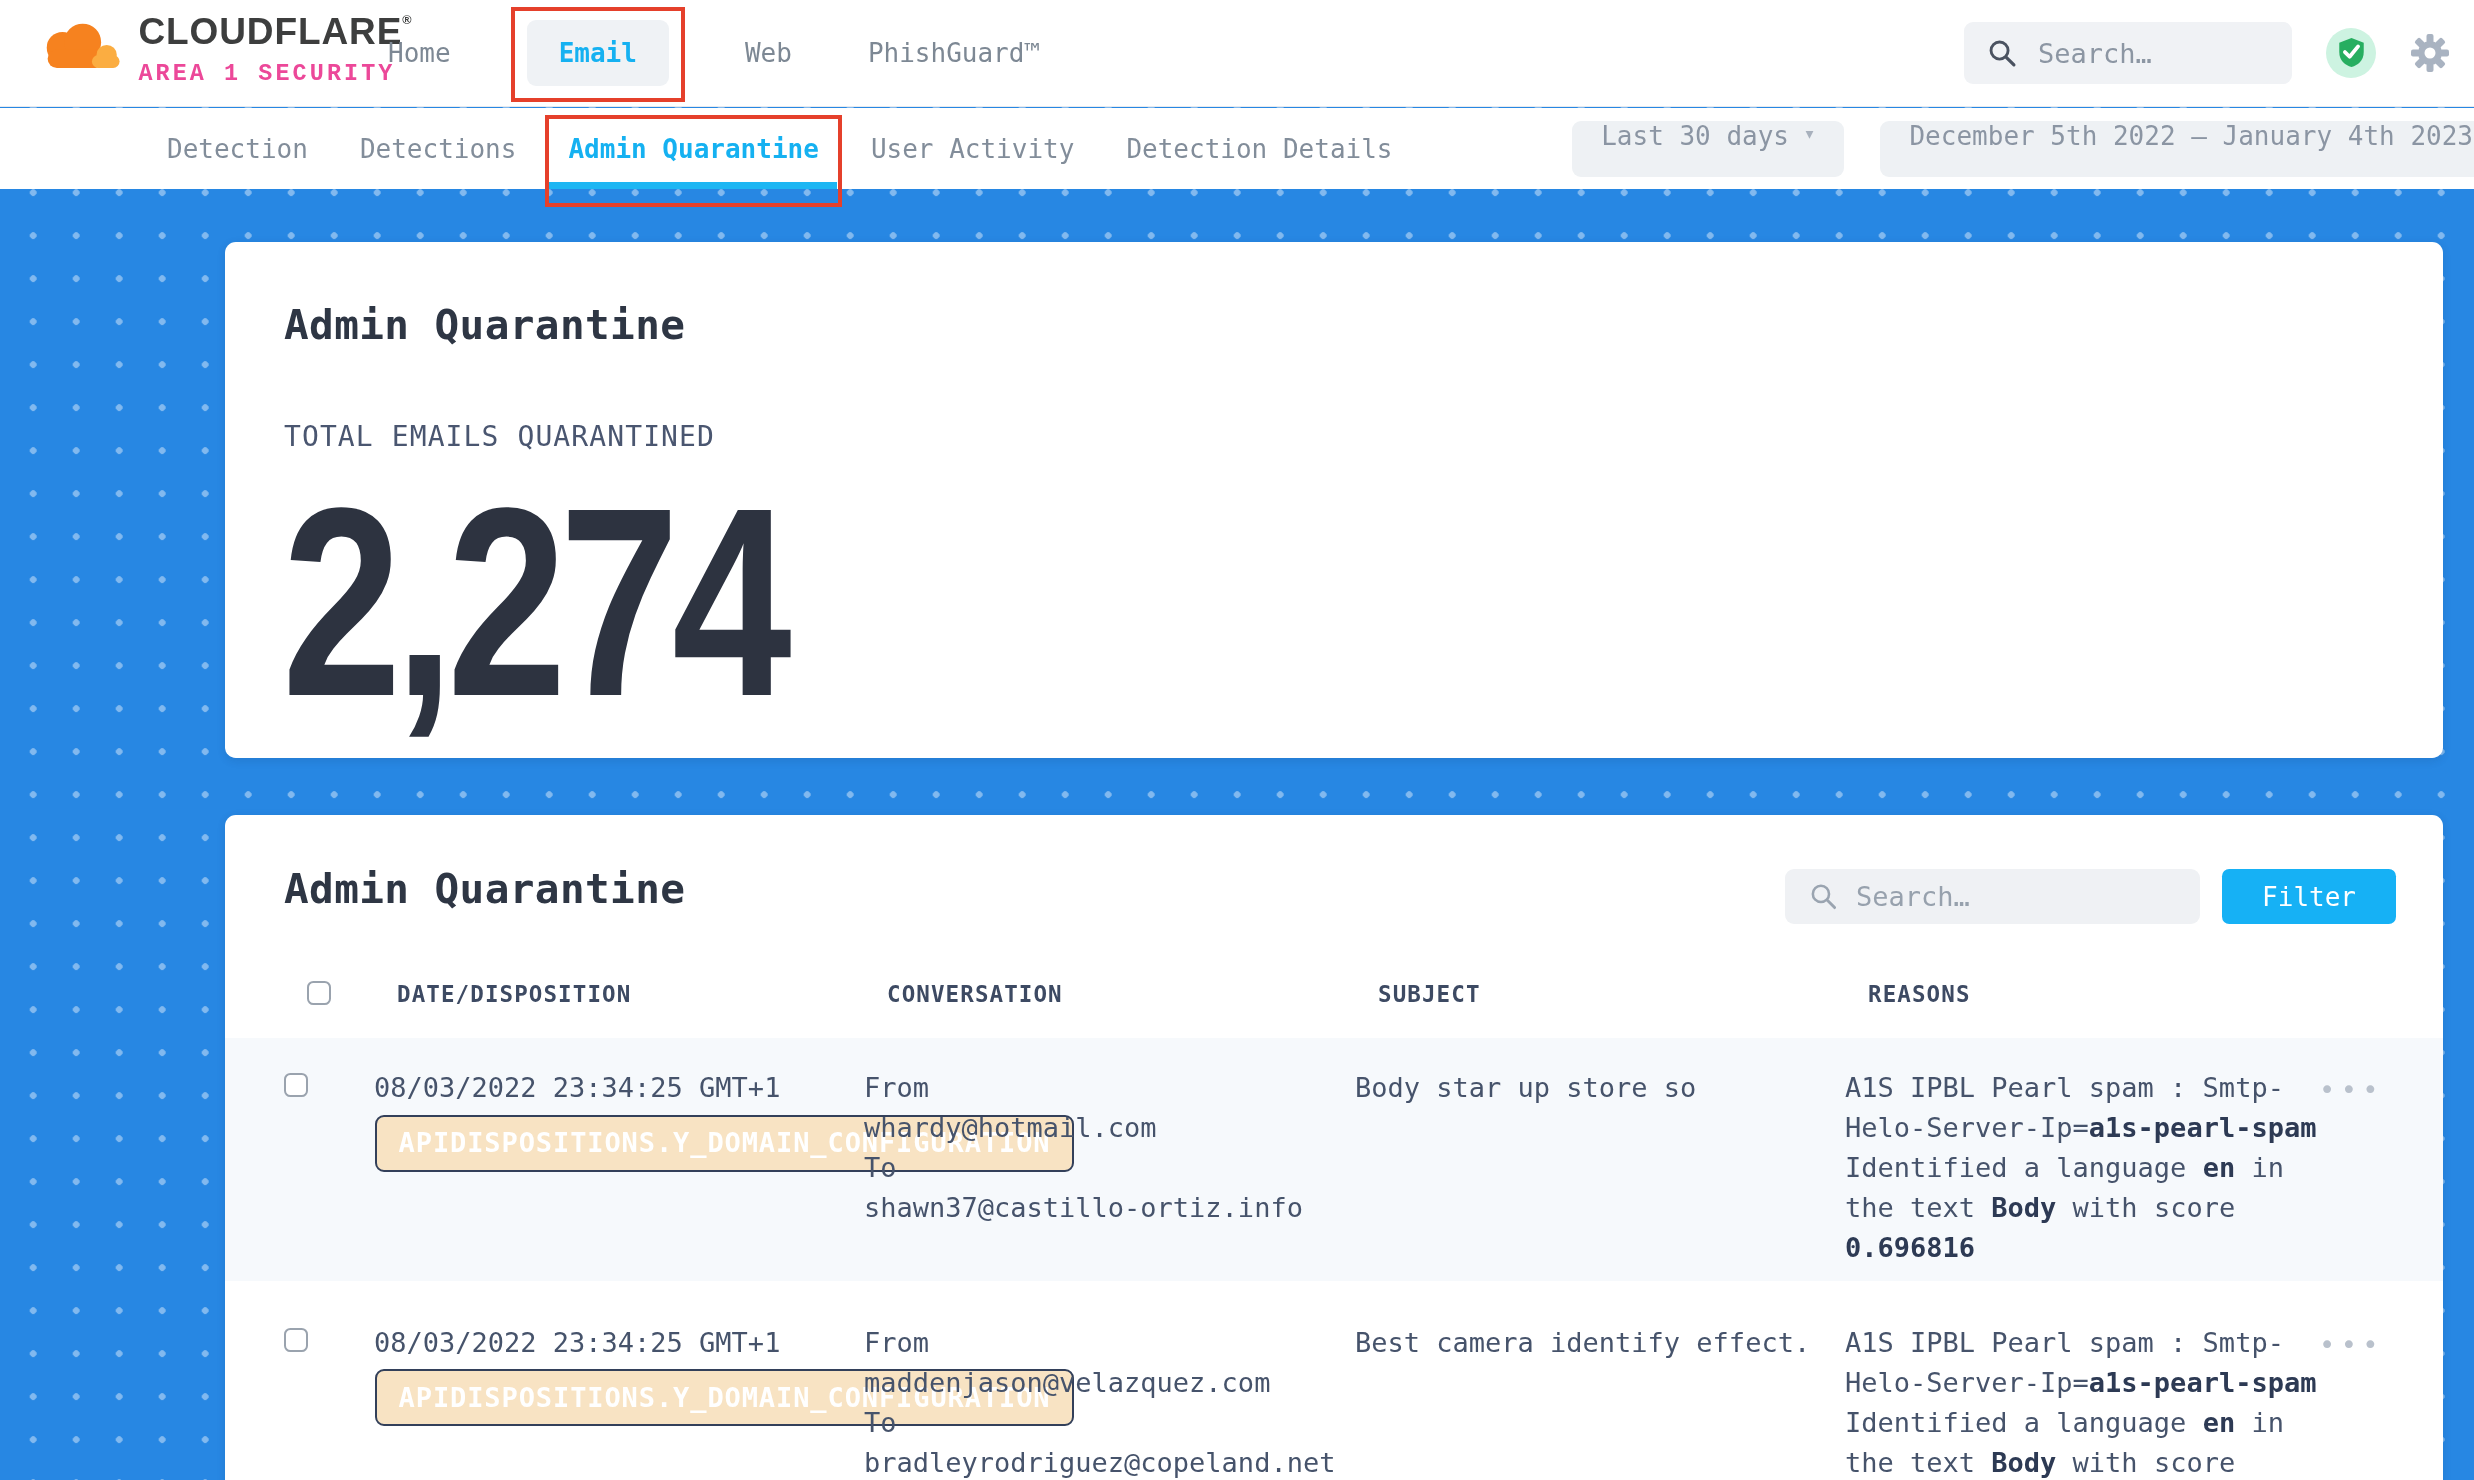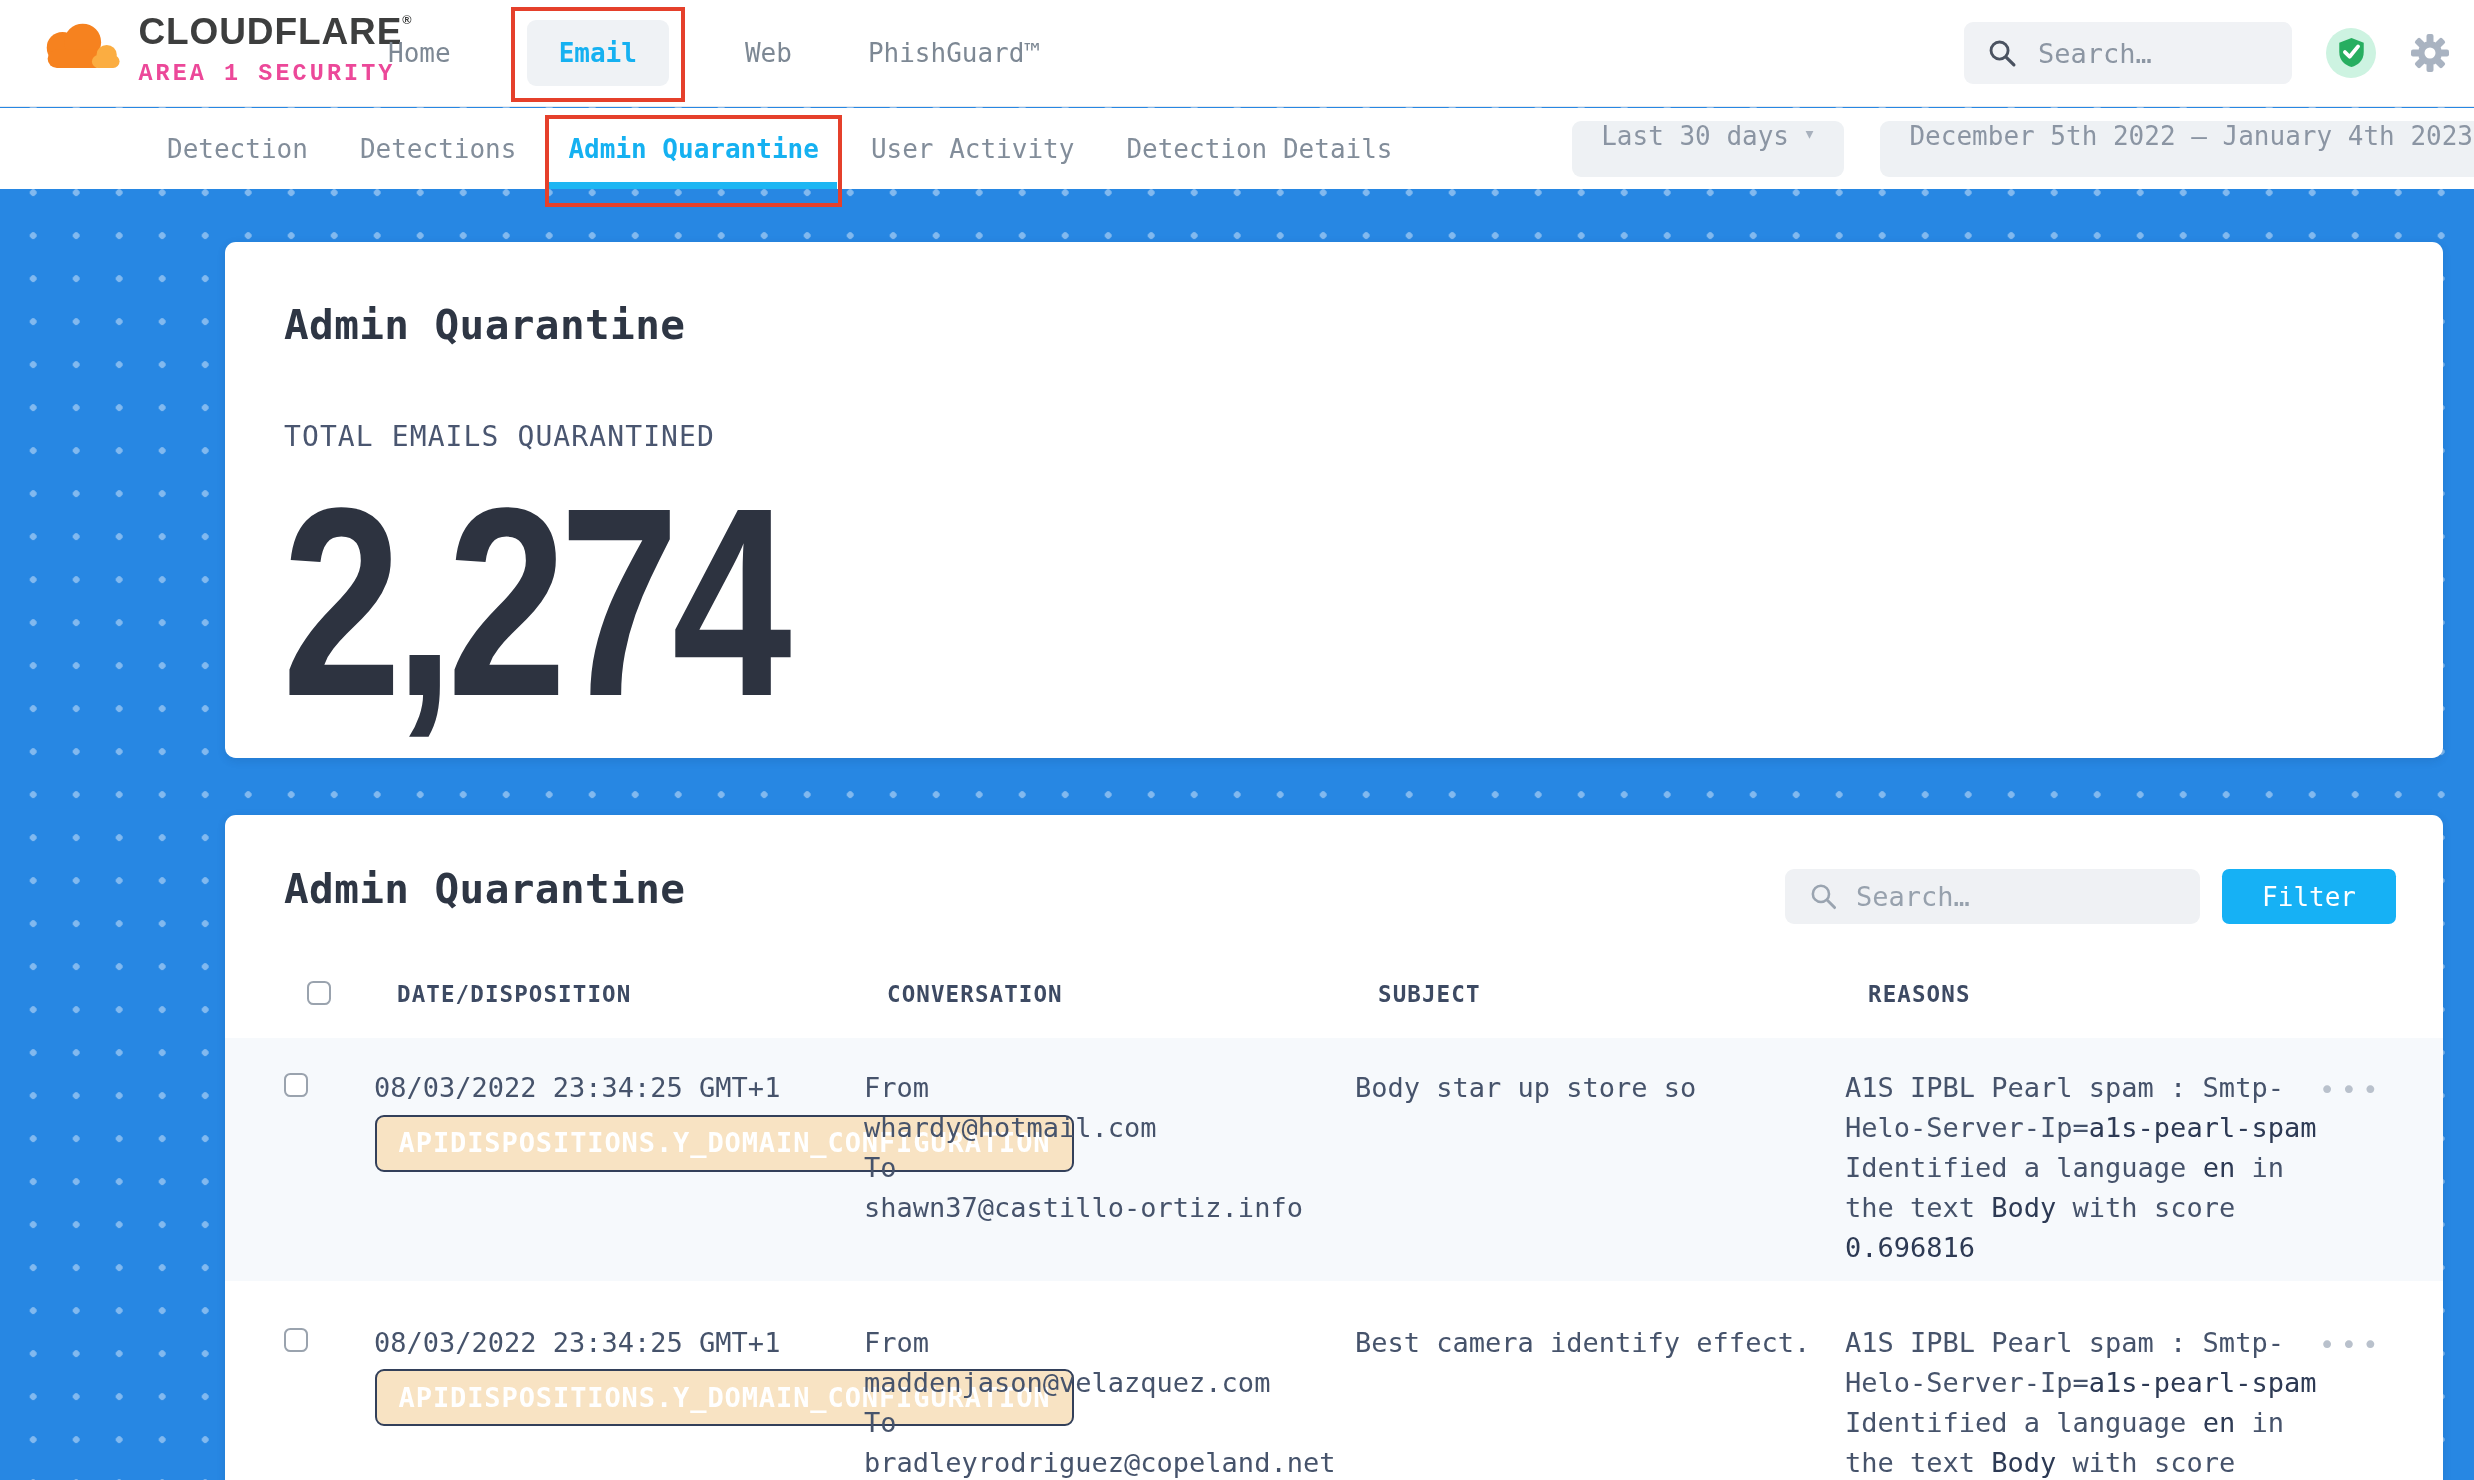--- a/index.html
+++ b/index.html
@@ -59,21 +59,21 @@
   .col-label{font-size:22.5px;font-weight:bold;color:#3d4a63;letter-spacing:1.1px;}
   .checkbox{width:24px;height:24px;border:2.2px solid #9aa3ae;border-radius:6.3px;background:#fff;box-sizing:border-box;cursor:pointer;margin-top:0;}
   .t-row{position:relative;padding:30.5px 59px 12.6px;min-height:241px;box-sizing:border-box;font-size:27px;line-height:40px;color:#46536b;}
   .t-row.odd{background:#f6f9fc;}
   .t-row + .t-row{margin-top:11.7px;}
   .row-check{margin-top:5.4px;}
   .badge{position:absolute;left:150px;top:77px;height:57px;display:flex;align-items:center;padding:0 21.6px;background:#f8e3c3;border:2.7px solid #33405a;border-radius:9px;color:#fff;font-weight:bold;font-size:27px;letter-spacing:0.9px;white-space:nowrap;z-index:1;box-sizing:border-box;}
   .cell{white-space:nowrap;}
   .cell-conv{position:relative;z-index:2;}
   .rline{white-space:nowrap;}
-  .b{font-weight:normal;color:#2d3a54;}
+  .b{font-weight:bold;color:#2d3a54;}
   .more{justify-self:end;margin-top:1.8px;color:#b9c1cc;letter-spacing:5.4px;font-size:27px;cursor:pointer;}
 </style>
 </head>
 <body>
 
 <div class="screen">
 
   <div class="header">
     <div class="logo">
       <svg width="90" height="59" viewBox="0 0 96 64">

